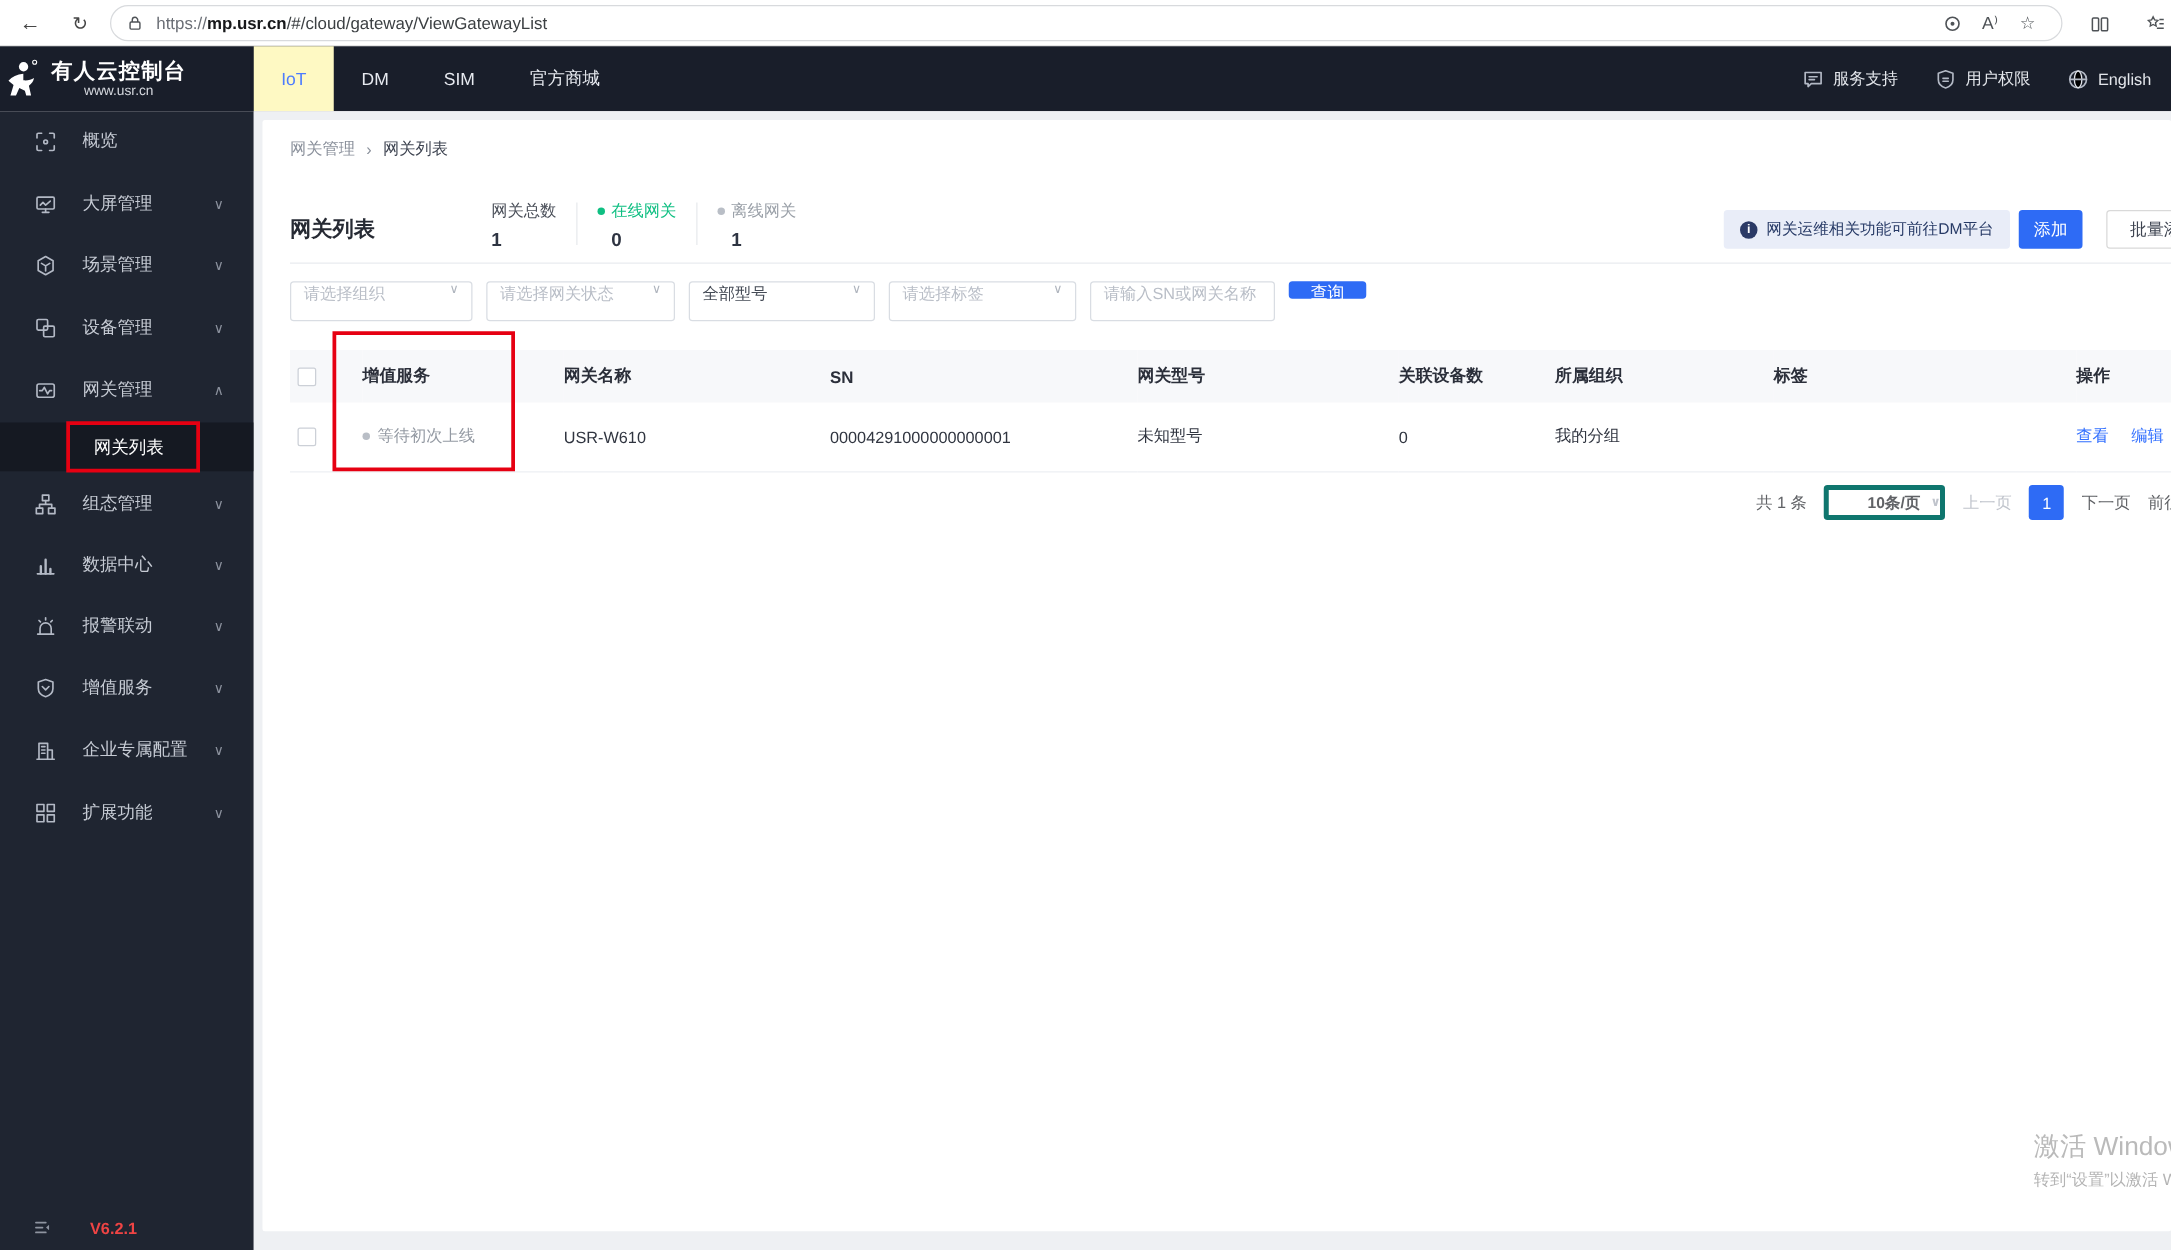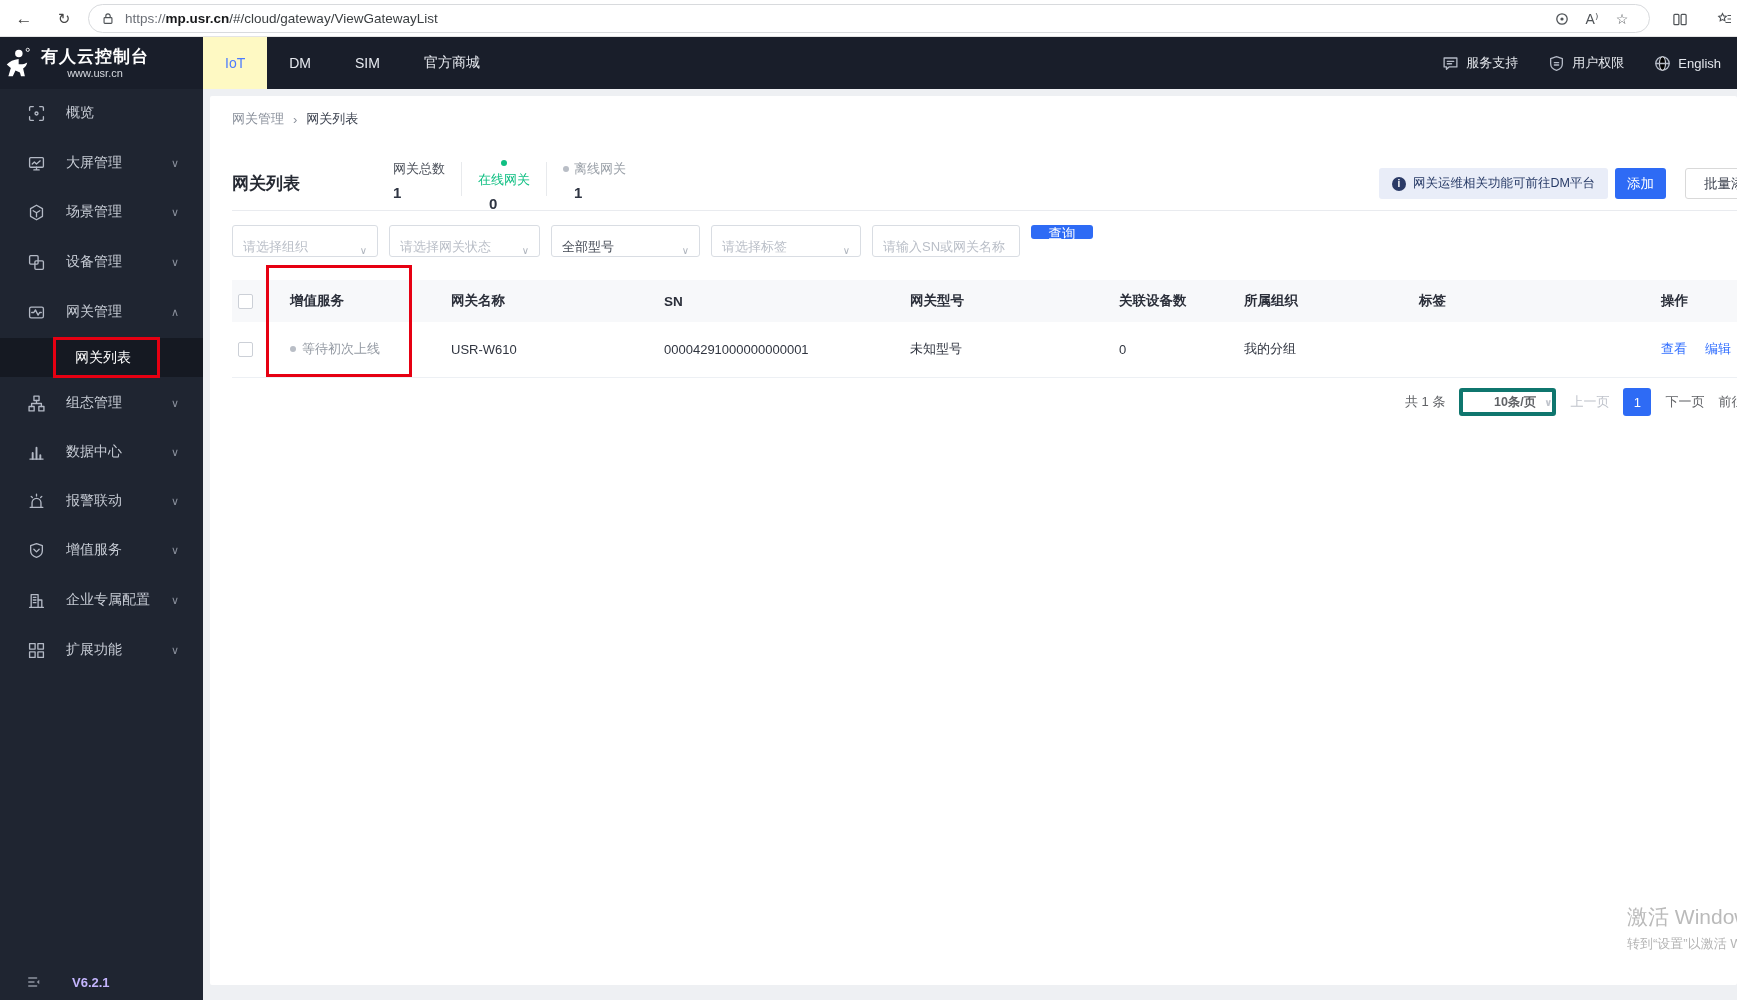--- a/index.html
+++ b/index.html
@@ -38,54 +38,54 @@
   
   .sidebar { position:absolute; left:0; top:89px; width:203px; bottom:0; background:#1f2531; }
   .side-item { position:absolute; left:0; width:203px; height:40px; display:flex; align-items:center; color:#c6cbd4; font-size:14px; cursor:pointer; }
   .side-item .si { margin-left:28px; }
   .side-item .lbl { margin-left:21px; }
   .side-item .chev { position:absolute; right:24px; font-size:11px; color:#8b919d; }
   .side-sub { position:absolute; left:0; width:203px; height:39px; background:#151922; color:#fff; font-size:14px; display:flex; align-items:center; cursor:pointer; }
   .side-sub .lbl { margin-left:75px; }
   .side-footer { position:absolute; left:0; bottom:6px; width:203px; height:24px; display:flex; align-items:center; }
   .collapse-ic { margin-left:26px; display:flex; }
-  .version { margin-left:30px; color:#c4b5fd; font-size:13px; font-weight:bold; }
+  .version { margin-left:30px; color:#ef4444; font-size:13px; font-weight:bold; }
   .si { width:17px; height:17px; flex:none; }
   .si path,.si rect,.si circle,.si line,.si polyline { stroke:#b3b9c5; fill:none; stroke-width:1.25; stroke-linecap:round; stroke-linejoin:round; }
 
   
   .main { position:absolute; left:203px; top:89px; right:0; bottom:0; background:#eef0f3; }
   .card { position:absolute; left:7px; top:7px; right:0; bottom:15px; background:#fff; border-radius:2px; }
 
   .breadcrumb { position:absolute; left:22px; top:14px; font-size:13px; color:#8a909b; display:flex; gap:9px; align-items:center; }
   .breadcrumb .cur { color:#3d4350; }
 
   .page-title { position:absolute; left:22px; top:76px; font-size:17px; font-weight:bold; color:#262a33; }
 
   .stats { position:absolute; left:183px; top:64px; display:flex; gap:16px; align-items:flex-start; }
   .stat .s-label { font-size:13px; color:#4a4f59; display:flex; align-items:center; gap:5px; }
   .stat .s-value { font-size:15px; color:#2e3442; font-weight:600; margin-top:6px; }
-  .stat.green .s-label { color:#0fbf82;flex-direction:column; }
+  .stat.green .s-label { color:#0fbf82; }
   .stat.gray .s-label { color:#9aa0a8; }
   .stat.dotted .s-value { padding-left:11px; }
   .dot { width:6px; height:6px; border-radius:50%; display:inline-block; }
   .dot.green { background:#0fbf82; }
   .dot.gray { background:#b9bec6; }
   .stat-div { width:1px; height:34px; background:#e8eaed; margin-top:2px; }
 
   .notice { position:absolute; left:1169px; top:72px; height:31px; background:#e9edf8; border-radius:3px; display:flex; align-items:center; padding:0 13px; gap:7px; font-size:12.5px; color:#273a66; white-space:nowrap; }
   .notice-i { width:14px; height:14px; border-radius:50%; background:#2b3a66; color:#fff; font-size:10px; font-weight:bold; display:flex; align-items:center; justify-content:center; font-style:normal; flex:none; }
   .btn-blue { background:#2e6bf5; color:#fff; border:none; border-radius:3px; font-size:13.5px; cursor:pointer; font-family:inherit; }
   .btn-add { position:absolute; left:1405px; top:72px; width:51px; height:31px; }
   .btn-batch { position:absolute; left:1475px; top:72px; width:92px; height:31px; background:#fff; border:1px solid #d9d9d9; border-radius:3px; color:#3d4350; font-size:13.5px; white-space:nowrap; cursor:pointer; font-family:inherit; }
 
   .hdr-divider { position:absolute; left:22px; right:0; top:114px; height:1px; background:#e9ebef; }
 
   .filters { position:absolute; left:22px; top:129px; display:flex; gap:11px; }
-  .select,.text-input { height:32px; border:1px solid #d9dde3; border-radius:3px; background:#fff; display:flex; align-items:flex-end; padding:0 10px; font-size:13px; color:#b9bec7; }
+  .select,.text-input { height:32px; border:1px solid #d9dde3; border-radius:3px; background:#fff; display:flex; align-items:flex-start; padding:0 10px; font-size:13px; color:#b9bec7; }
   .select { justify-content:space-between; }
   .select .val { color:#454b56; }
   .select .chev { color:#aeb4bd; font-size:10px; margin-left:6px; }
   .f-org { width:146px; } .f-status { width:151px; } .f-model { width:149px; } .f-tag { width:150px; } .f-search { width:148px; }
   .btn-query { width:62px; height:14px; }
 
   .tbl-wrap { position:absolute; left:22px; top:184px; width:1529px; }
   table { border-collapse:collapse; table-layout:fixed; width:1529px; }
   thead td { background:#f7f8fa; height:42px; font-size:13.5px; font-weight:bold; color:#2b2f3a; }
   tbody td { height:55px; font-size:13px; color:#303540; border-bottom:1px solid #edf0f4; }

